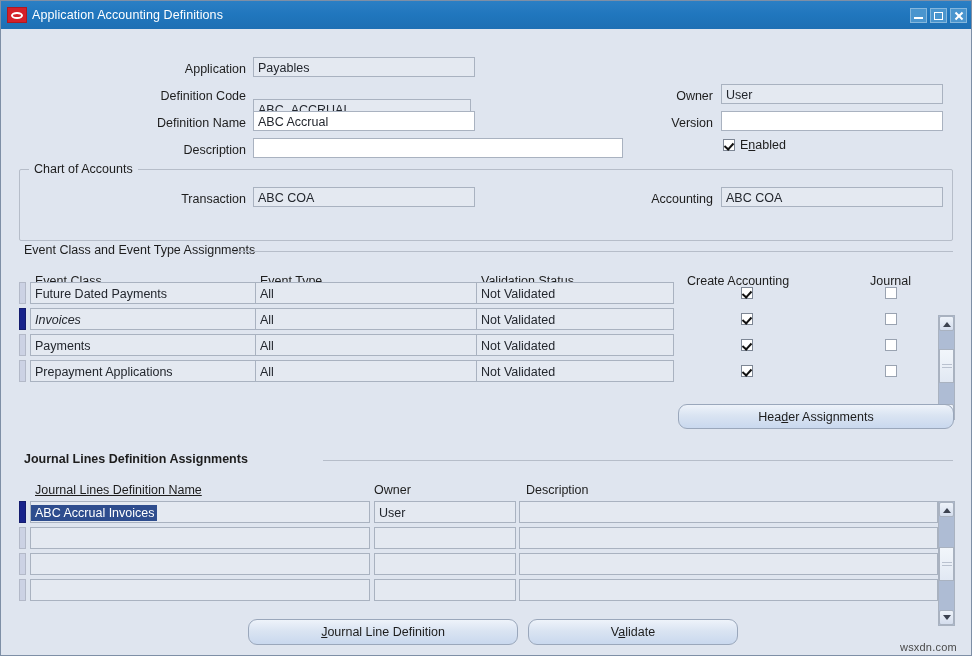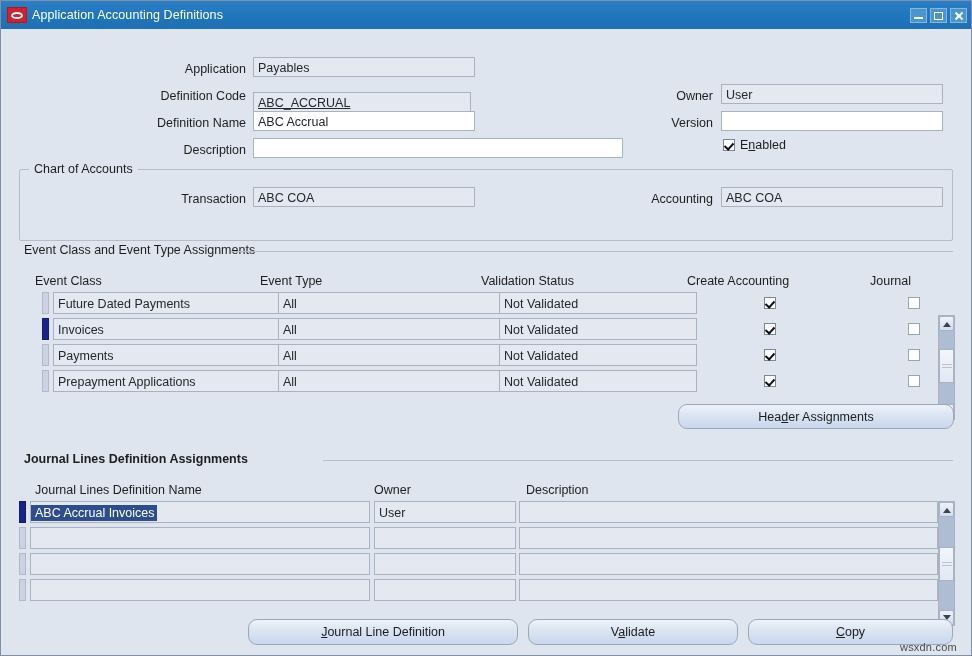--- a/index.html
+++ b/index.html
@@ -267,21 +267,21 @@
         </div>
     </div>
   </div>
 
   <div class="canvas">
 
     <div class="abs lbl right" style="left:90px; top:33px; width:155px;">Application</div>
     <div class="abs fld" style="left:252px; top:28px; width:222px;">Payables</div>
 
     <div class="abs lbl right" style="left:90px; top:60px; width:155px;">Definition Code</div>
-    <div class="abs fld" style="left:252px; top:63px; width:218px;text-decoration:underline;">ABC_ACCRUAL</div>
+    <div class="abs fld" style="left:252px; top:70px; width:218px;text-decoration:underline;">ABC_ACCRUAL</div>
 
     <div class="abs lbl right" style="left:90px; top:87px; width:155px;">Definition Name</div>
     <div class="abs fld editable" style="left:252px; top:82px; width:222px;">ABC Accrual</div>
 
     <div class="abs lbl right" style="left:90px; top:114px; width:155px;">Description</div>
     <div class="abs fld editable" style="left:252px; top:109px; width:370px;"></div>
 
     <div class="abs lbl right" style="left:575px; top:60px; width:137px;">Owner</div>
     <div class="abs fld" style="left:720px; top:55px; width:222px;">User</div>
 
@@ -304,32 +304,32 @@
 
     <div class="abs group-title" style="left:18px; top:214px;">Event Class and Event Type Assignments</div>
     <div class="abs group-line" style="left:230px; top:222px; width:722px;"></div>
 
     <div class="abs lbl" style="left:34px; top:245px;">Event Class</div>
     <div class="abs lbl" style="left:259px; top:245px;">Event Type</div>
     <div class="abs lbl" style="left:480px; top:245px;">Validation Status</div>
     <div class="abs lbl" style="left:686px; top:245px;">Create Accounting</div>
     <div class="abs lbl" style="left:869px; top:245px;">Journal</div>
 
-    <div class="abs" id="event-rows" style="left:18px; top:263px; width:915px;margin-left:23px;">
+    <div class="abs" id="event-rows" style="left:18px; top:253px; width:915px;">
         <div style="position: relative; height: 26px;">
           <div class="rowind" style="position: absolute; left: 0px; top: 0px; height: 22px;"></div>
           <div class="fld" style="position: absolute; left: 11px; top: 0px; width: 232px; height: 22px; line-height: 20px;">Future Dated Payments</div>
           <div class="fld" style="position: absolute; left: 236px; top: 0px; width: 222px; height: 22px; line-height: 20px;">All</div>
           <div class="fld" style="position: absolute; left: 457px; top: 0px; width: 198px; height: 22px; line-height: 20px;">Not Validated</div>
           <span class="cbx checked" style="position: absolute; left: 722px; top: 5px;"></span>
           <span class="cbx flat" style="position: absolute; left: 866px; top: 5px;"></span>
         </div>
         <div style="position: relative; height: 26px;">
           <div class="rowind current" style="position: absolute; left: 0px; top: 0px; height: 22px;"></div>
-          <div class="fld" style="position: absolute; left: 11px; top: 0px; width: 232px; height: 22px; line-height: 20px;">Invoices</div>
+          <div class="fld" style="position: absolute; left: 11px; top: 0px; width: 232px; height: 22px; line-height: 20px; font-style: italic;">Invoices</div>
           <div class="fld" style="position: absolute; left: 236px; top: 0px; width: 222px; height: 22px; line-height: 20px;">All</div>
           <div class="fld" style="position: absolute; left: 457px; top: 0px; width: 198px; height: 22px; line-height: 20px;">Not Validated</div>
           <span class="cbx checked" style="position: absolute; left: 722px; top: 5px;"></span>
           <span class="cbx flat" style="position: absolute; left: 866px; top: 5px;"></span>
         </div>
         <div style="position: relative; height: 26px;">
           <div class="rowind" style="position: absolute; left: 0px; top: 0px; height: 22px;"></div>
           <div class="fld" style="position: absolute; left: 11px; top: 0px; width: 232px; height: 22px; line-height: 20px;">Payments</div>
           <div class="fld" style="position: absolute; left: 236px; top: 0px; width: 222px; height: 22px; line-height: 20px;">All</div>
           <div class="fld" style="position: absolute; left: 457px; top: 0px; width: 198px; height: 22px; line-height: 20px;">Not Validated</div>
@@ -354,21 +354,21 @@
       <div class="sb-arrow down"></div>
     </div>
 
     <div class="abs btn" style="left:677px; top:375px; width:276px; height:25px;">
       <span><span>Hea</span><span class="mn">d</span><span>er Assignments</span></span>
     </div>
 
     <div class="abs group-title bold" style="left:18px; top:423px;">Journal Lines Definition Assignments</div>
     <div class="abs group-line" style="left:322px; top:431px; width:630px;"></div>
 
-    <div class="abs lbl" style="left:34px; top:454px;">Journal Lines Definition Name</div>
+    <div class="abs lbl" style="left:34px; top:454px;text-decoration:underline;">Journal Lines Definition Name</div>
     <div class="abs lbl" style="left:373px; top:454px;">Owner</div>
     <div class="abs lbl" style="left:525px; top:454px;">Description</div>
 
     <div class="abs" id="journal-rows" style="left:18px; top:472px; width:915px;">
         <div style="position: relative; height: 26px;">
           <div class="rowind current" style="position: absolute; left: 0px; top: 0px; height: 22px;"></div>
           <div class="fld" style="position: absolute; left: 11px; top: 0px; width: 340px; height: 22px; line-height: 20px; padding-left: 0px;"><span style="background: rgb(46, 77, 142); color: rgb(255, 255, 255); padding: 1px 2px 1px 4px;">ABC Accrual Invoices</span></div>
           <div class="fld" style="position: absolute; left: 355px; top: 0px; width: 142px; height: 22px; line-height: 20px;">User</div>
           <div class="fld" style="position: absolute; left: 500px; top: 0px; width: 419px; height: 22px; line-height: 20px;"></div>
         </div>
@@ -399,20 +399,17 @@
       </div>
       <div class="sb-arrow down"></div>
     </div>
 
     <div class="abs btn" style="left:247px; top:590px; width:270px; height:26px;">
       <span><span></span><span class="mn">J</span><span>ournal Line Definition</span></span>
     </div>
     <div class="abs btn" style="left:527px; top:590px; width:210px; height:26px;">
       <span><span>V</span><span class="mn">a</span><span>lidate</span></span>
     </div>
-    <div class="abs btn" style="left:747px; top:590px; width:205px; height:26px;">
-      <span><span></span><span class="mn">C</span><span>opy</span></span>
-    </div>
 
     <div class="abs watermark" style="left:899px; top:612px;">wsxdn.com</div>
 
   </div>
 </div>
 
 </body></html>

